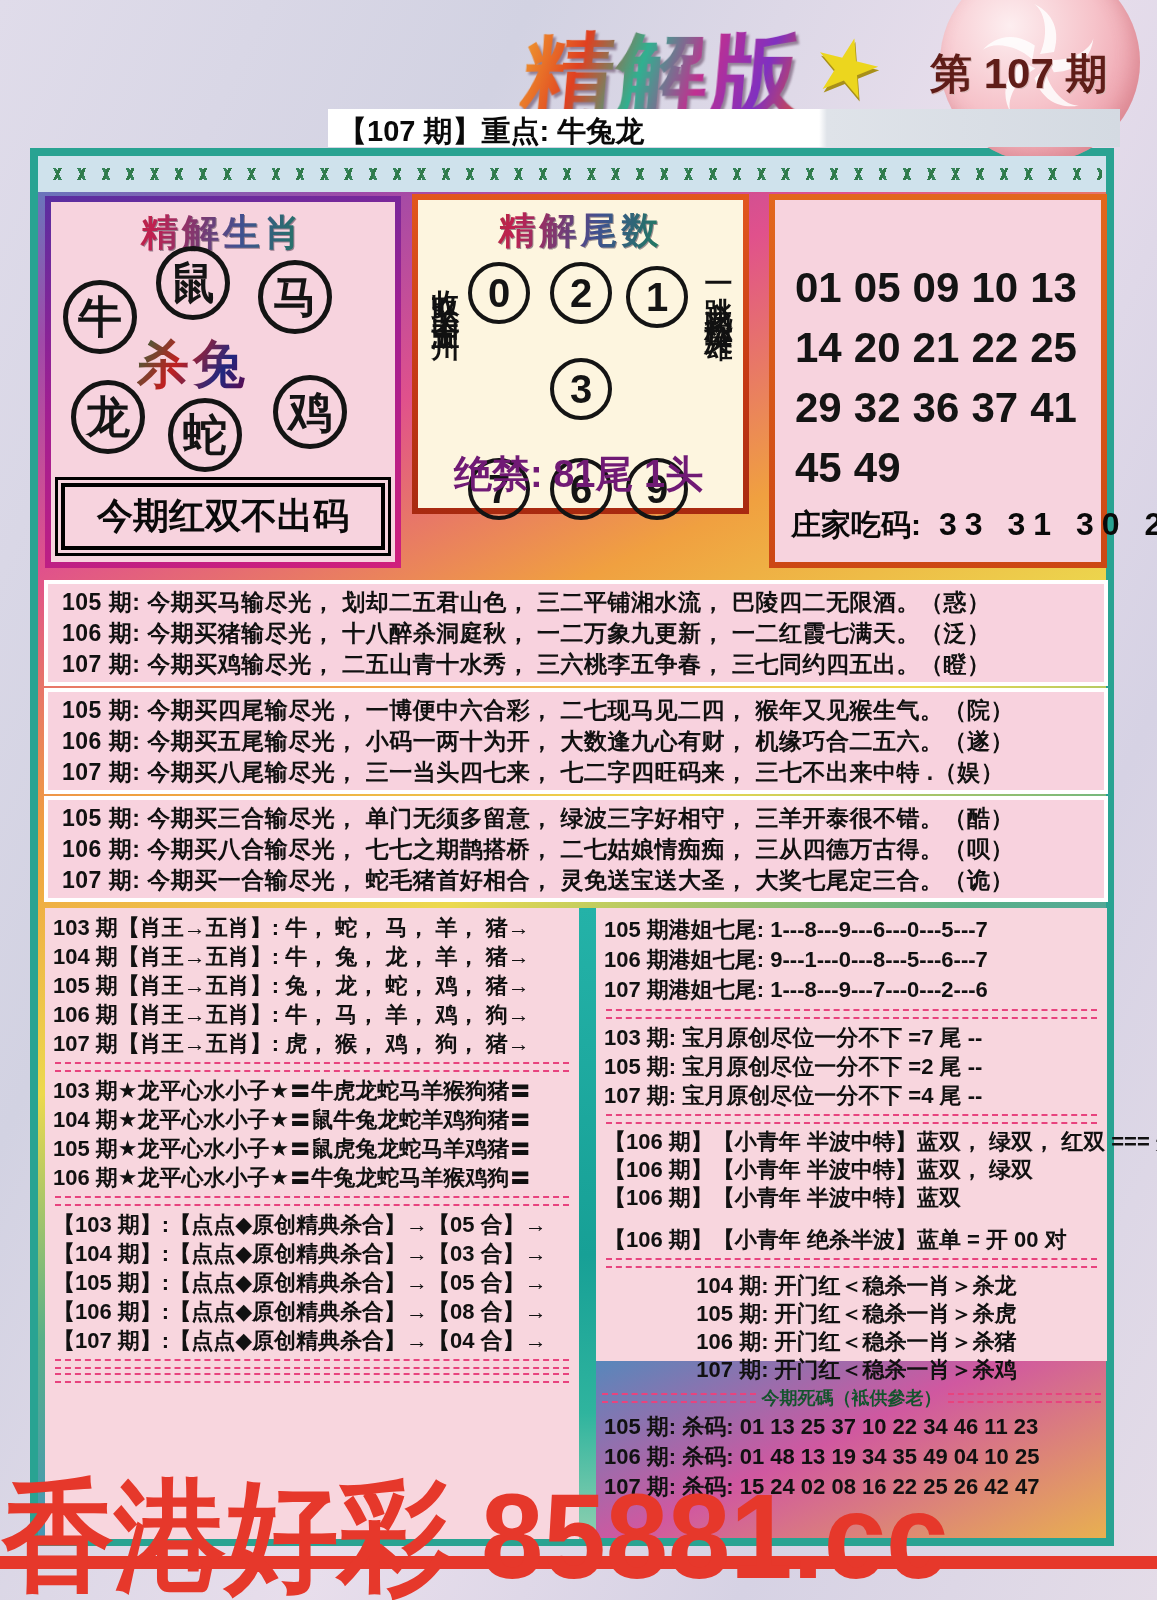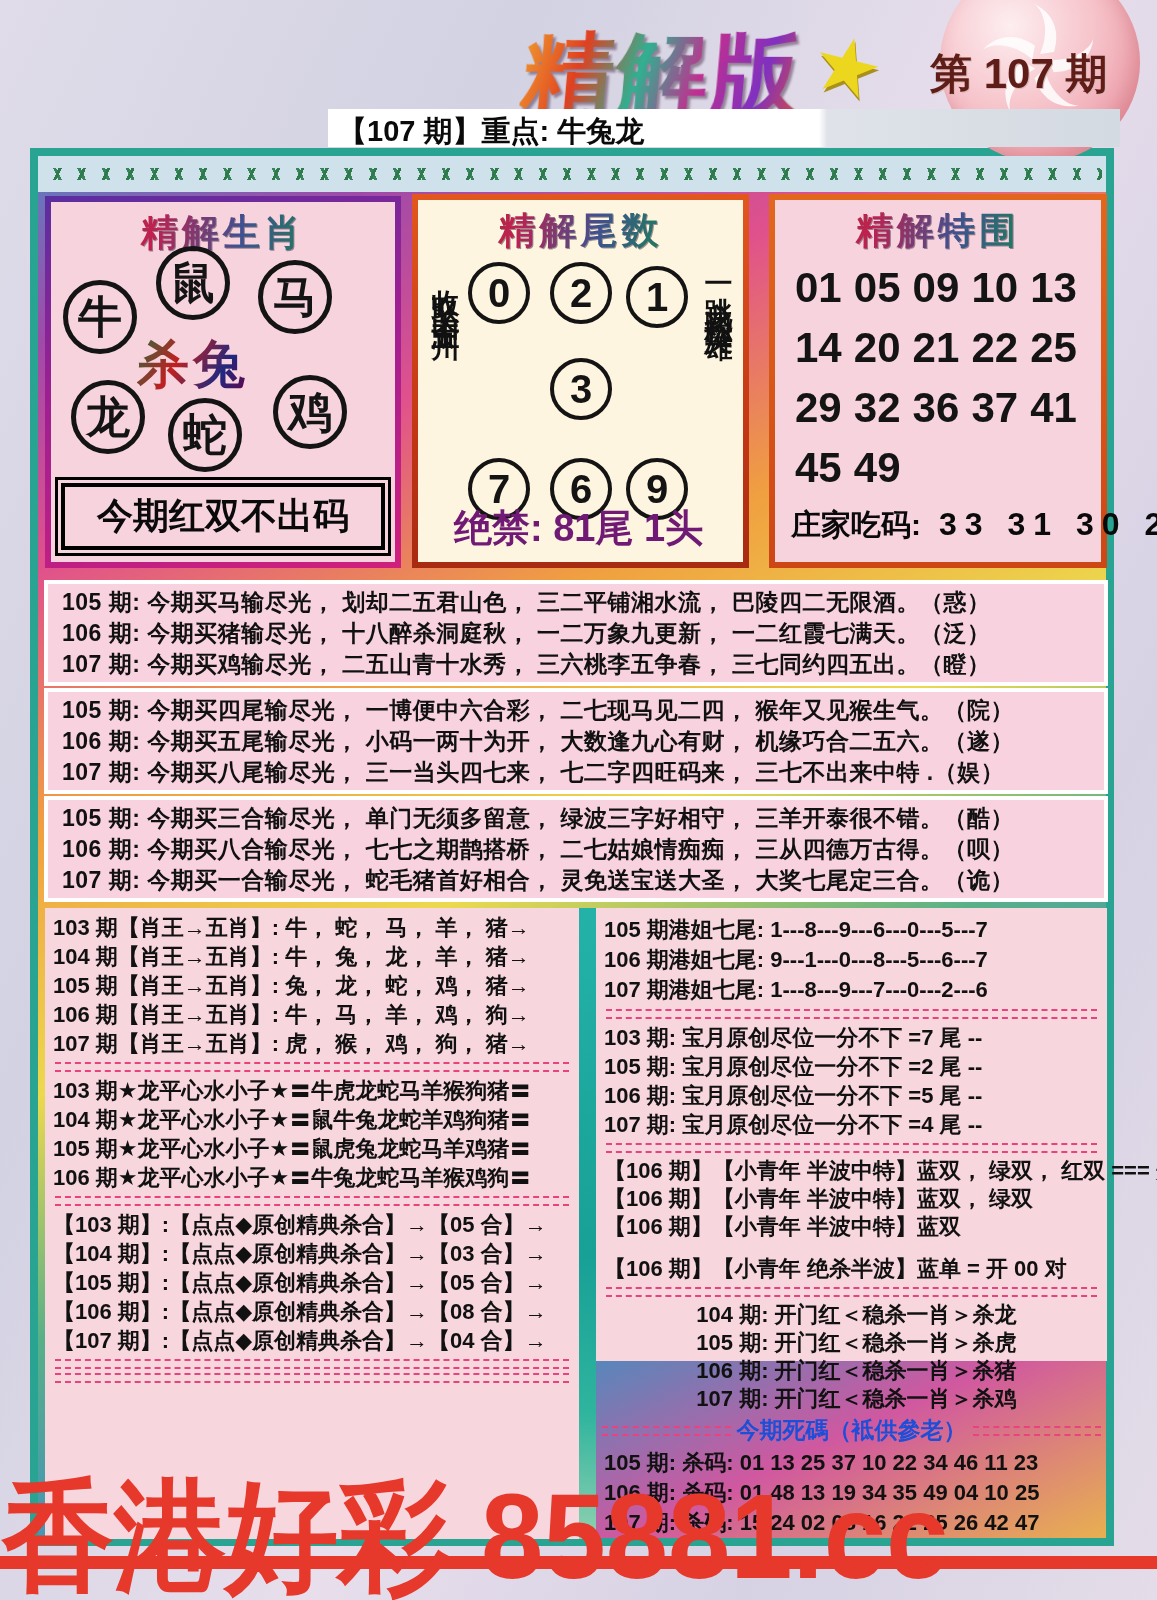--- a/index.html
+++ b/index.html
@@ -31,21 +31,21 @@
   .deco-row{position:absolute;left:0;top:0;width:1068px;height:36px;background:#cfe2ec;
     z-index:1;}
   .deco-row:after{content:"";position:absolute;left:4px;right:4px;top:12px;height:12px;
     background:
       repeating-linear-gradient(115deg,transparent 0 15px,#2f7a4a 15px 18px,transparent 18px 22px),
       repeating-linear-gradient(65deg,transparent 0 15px,#35845a 15px 18px,transparent 18px 22px);}
 
   
   .pwrap{position:absolute;box-sizing:border-box;padding:6px;z-index:2;}
   .p1{left:7px;top:40px;width:356px;height:372px;background:linear-gradient(165deg,#5a2ea0 0%,#a01f92 45%,#d01f7c 100%);}
-  .p2{left:374px;top:38px;width:337px;height:374px;background:linear-gradient(180deg,#e2571d 0%,#c43814 60%,#a82a10 100%);}
+  .p2{left:374px;top:38px;width:337px;height:320px;background:linear-gradient(180deg,#e2571d 0%,#c43814 60%,#a82a10 100%);}
   .p3{left:731px;top:38px;width:338px;height:374px;background:linear-gradient(180deg,#e2671d 0%,#cc4714 100%);}
   .pin{position:relative;width:100%;height:100%;box-sizing:border-box;}
   .p1 .pin{background:#f7d3de;}
   .p2 .pin{background:#fdf5df;}
   .p3 .pin{background:#f7d3de;}
   .panel-title{font-size:37px;font-weight:bold;text-align:center;padding-top:6px;letter-spacing:4px;
     background:linear-gradient(100deg,#7a4a10 0%,#c02050 30%,#405090 55%,#207a60 75%,#903070 100%);
     -webkit-background-clip:text;background-clip:text;-webkit-text-fill-color:transparent;
     filter:drop-shadow(1px 1px 0 rgba(60,40,60,.5));}
 
@@ -95,21 +95,21 @@
   .colL .g4 .ln{line-height:29px;padding-left:36px;}
   .colR .g1 .ln{line-height:30px;}
   .colR .g2 .ln{line-height:29px;}
   .colR .g3 .ln{line-height:28px;}
   .colR .g4 .ln{line-height:28px;text-align:center;padding-left:10px;}
   .colR .g5 .ln{line-height:30px;}
   .sep{height:6px;margin:4px 10px;border-top:2px dashed #e8437e;border-bottom:2px dashed #e8437e;}
   .gap16{height:14px;}
   .redsep{display:flex;align-items:center;margin:2px 6px;}
   .redsep .dash{flex:1;height:6px;border-top:2px dashed #e8437e;border-bottom:2px dashed #e8437e;}
-  .redsep .txt{font-size:23px;font-weight:bold;color:#1d4ed8;padding:0 6px;white-space:nowrap;}
+  .redsep .txt{font-size:18px;font-weight:bold;color:#14532d;padding:0 6px;white-space:nowrap;}
 
   
   .wm-bar{position:absolute;left:0;top:1556px;width:1157px;height:13px;background:#e6382b;z-index:8;}
   .wm{position:absolute;left:2px;top:1462px;width:1155px;font-size:112px;font-weight:bold;color:#e6382b;
     white-space:nowrap;z-index:9;letter-spacing:0px;transform:scaleY(1.08);}
 </style>
 </head>
 <body>
 
 <div id="page">
@@ -162,21 +162,20 @@
         <div class="t-circle" style="left:132px;top:158px;">3</div>
         <div class="t-circle" style="left:50px;top:258px;">7</div>
         <div class="t-circle" style="left:132px;top:258px;">6</div>
         <div class="t-circle" style="left:208px;top:258px;">9</div>
         <div class="t-footer">绝禁: 81尾 1头</div>
       </div>
     </div>
 
     <div class="pwrap p3">
       <div class="pin">
-        <div class="panel-title">精解特围</div>
         <div class="s-grid">
           <div class="s-num">01</div>
           <div class="s-num">05</div>
           <div class="s-num">09</div>
           <div class="s-num">10</div>
           <div class="s-num">13</div>
           <div class="s-num">14</div>
           <div class="s-num">20</div>
           <div class="s-num">21</div>
           <div class="s-num">22</div>
@@ -243,21 +242,20 @@
     <div class="colR">
       <div class="g1">
         <div class="ln">105 期港姐七尾:  1---8---9---6---0---5---7</div>
         <div class="ln">106 期港姐七尾:  9---1---0---8---5---6---7</div>
         <div class="ln">107 期港姐七尾:  1---8---9---7---0---2---6</div>
       </div>
       <div class="sep"></div>
       <div class="g2">
         <div class="ln">103 期:  宝月原创尽位一分不下 =7 尾 --</div>
         <div class="ln">105 期:  宝月原创尽位一分不下 =2 尾 --</div>
-        <div class="ln">106 期:  宝月原创尽位一分不下 =5 尾 --</div>
         <div class="ln">107 期:  宝月原创尽位一分不下 =4 尾 --</div>
       </div>
       <div class="sep"></div>
       <div class="g3">
         <div class="ln">【106 期】【小青年  半波中特】蓝双， 绿双， 红双 === 开</div>
         <div class="ln">【106 期】【小青年  半波中特】蓝双， 绿双</div>
         <div class="ln">【106 期】【小青年  半波中特】蓝双</div>
         <div class="gap16"></div>
         <div class="ln">【106 期】【小青年  绝杀半波】蓝单 = 开 00 对</div>
       </div>

